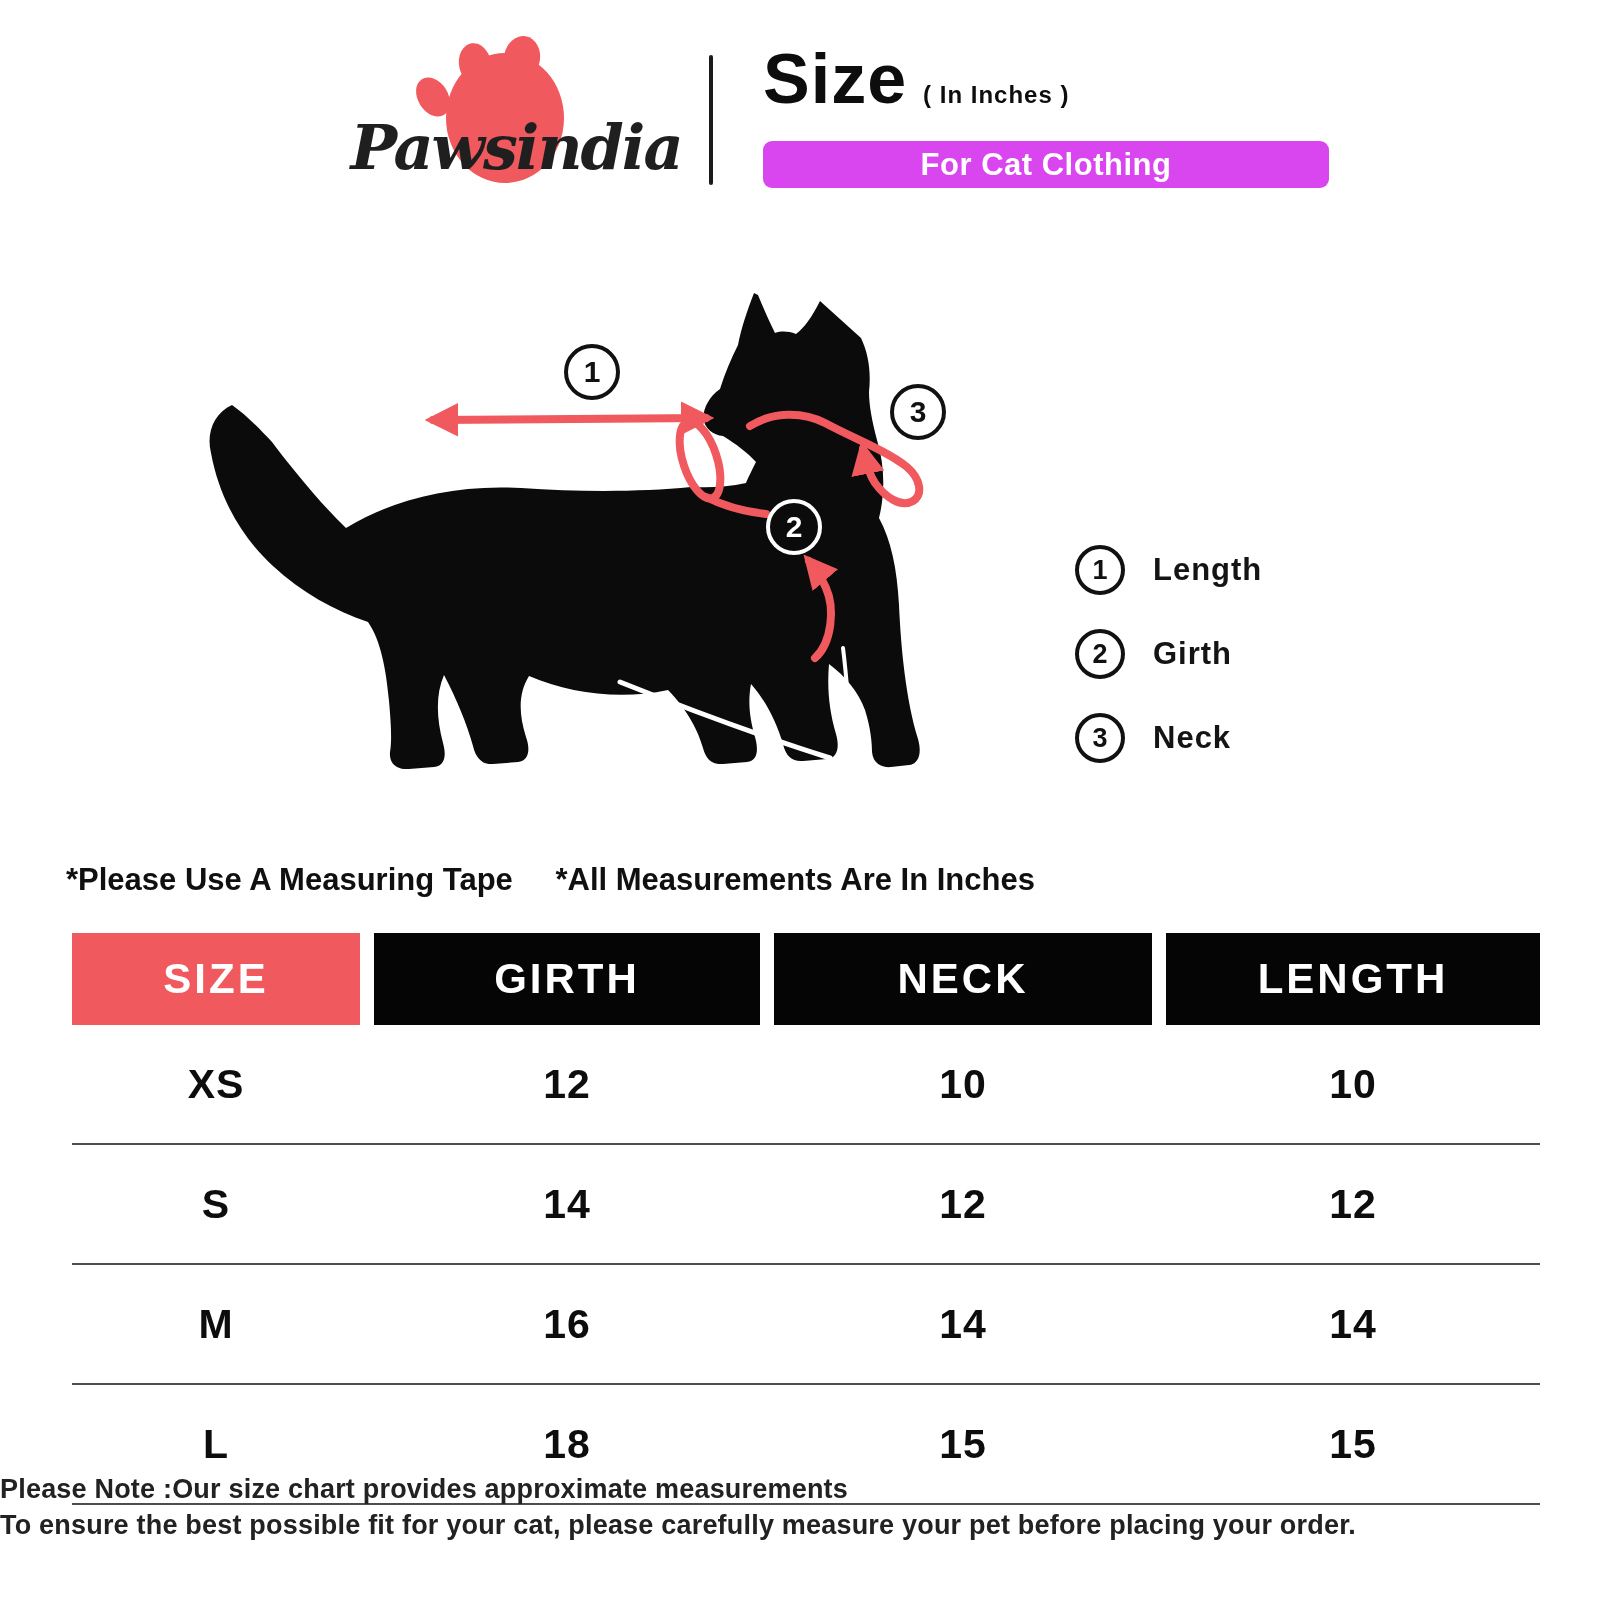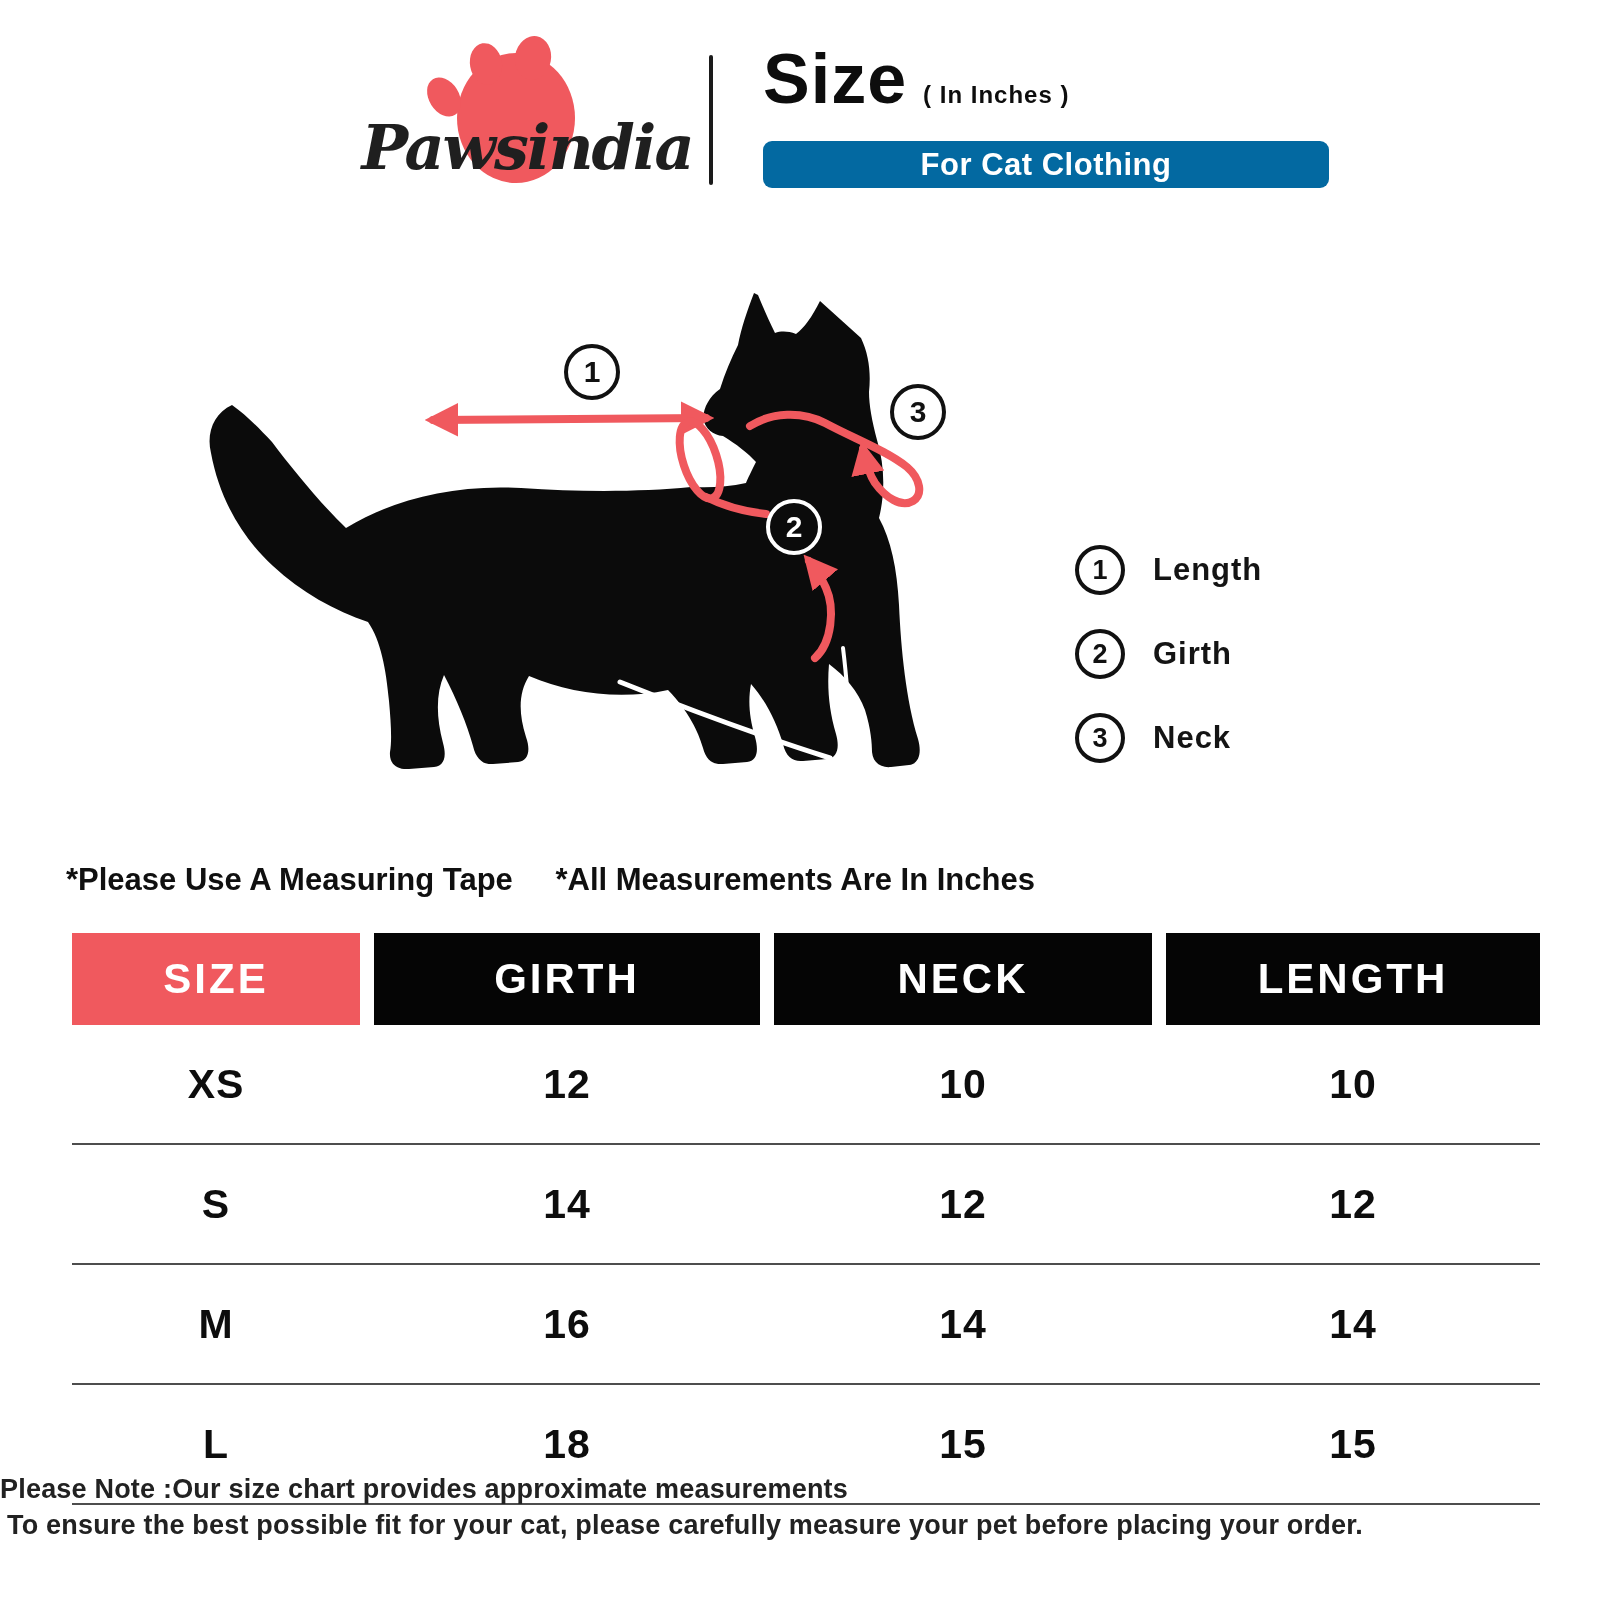--- a/index.html
+++ b/index.html
@@ -3,39 +3,39 @@
 <meta charset="utf-8">
 <style>
   * { margin:0; padding:0; box-sizing:border-box; }
   html,body { background:#e8e8e8; }
   .page {
     position:relative; width:1600px; height:1600px;
     background:#ffffff; overflow:hidden;
     font-family:"Liberation Sans", sans-serif; color:#0d0d0d;
   }
   
-  .brand-lockup { position:absolute; left:352px; top:25px; width:350px; height:180px;text-decoration:underline; }
+  .brand-lockup { position:absolute; left:341px; top:25px; width:350px; height:180px;text-decoration:underline; }
   .paw-pad, .paw-toe { position:absolute; background:#F0595E; border-radius:50%; }
   .paw-pad { left:105px; top:28px; width:118px; height:130px; }
   .toe1 { left:77px;  top:51px; width:30px; height:42px; transform:rotate(-32deg); }
   .toe2 { left:118px; top:18px; width:32px; height:42px; transform:rotate(-10deg); }
   .toe3 { left:163px; top:11px; width:36px; height:44px; transform:rotate(10deg); }
   .brand-name {
     position:absolute; left:0; top:86px; width:350px; text-align:center;
     font-family:"DejaVu Serif", serif; font-style:italic; font-weight:bold;
     font-size:62px; color:#1f1f1f; letter-spacing:-2px;
   }
   .header-divider { position:absolute; left:709px; top:55px; width:4px; height:130px; background:#1a1a1a; border-radius:2px; }
   .title-block { position:absolute; left:763px; top:46px; width:600px; }
   .title-line { display:flex; align-items:baseline; line-height:66px; white-space:nowrap; }
   .title-w1 { font-size:70px; font-weight:700; letter-spacing:1px; }
   .title-w2 { font-size:70px; font-weight:700; margin-left:16px; -webkit-text-stroke:2.4px #0d0d0d; letter-spacing:2px; }
   .title-w3 { font-size:24px; font-weight:700; margin-left:16px; letter-spacing:1px; }
   .banner {
-    margin-top:13px; width:566px; height:47px; background:#0369a1; border-radius:9px;
+    margin-top:13px; width:566px; height:47px; background:#d946ef; border-radius:9px;
     color:#ffffff; font-size:31px; font-weight:700; text-align:center; line-height:47px; letter-spacing:0.5px;
   }
   
   .figure-svg { position:absolute; left:0; top:0; width:1600px; height:820px; }
   .fig-marker {
     position:absolute; width:56px; height:56px; border-radius:50%;
     background:#ffffff; border:4px solid #111111; color:#111111;
     display:flex; align-items:center; justify-content:center;
     font-size:30px; font-weight:700;
   }
@@ -66,21 +66,21 @@
   .t-body .t-row {
     height:120px; align-items:center; border-bottom:2px solid #4d4d4d;
   }
   .t-body .t-cell {
     display:flex; align-items:center; justify-content:center;
     font-size:41px; font-weight:700; color:#0d0d0d; letter-spacing:1px;
   }
   
   .footnote { position:absolute; left:0; top:1474px; width:1600px; text-align:left; color:#222222; }
   .footnote .fn1 { font-size:27px; font-weight:700; letter-spacing:0.2px; }
-  .footnote .fn2 { font-size:27px; font-weight:700; margin-top:5px; letter-spacing:0.2px;padding-left:7px; }
+  .footnote .fn2 { font-size:27px; font-weight:700; margin-top:5px; letter-spacing:0.2px; }
 </style>
 </head>
 <body>
 
 <div class="page">
 
   <div class="brand-lockup">
     <span class="paw-pad"></span>
     <span class="paw-toe toe1"></span>
     <span class="paw-toe toe2"></span>

